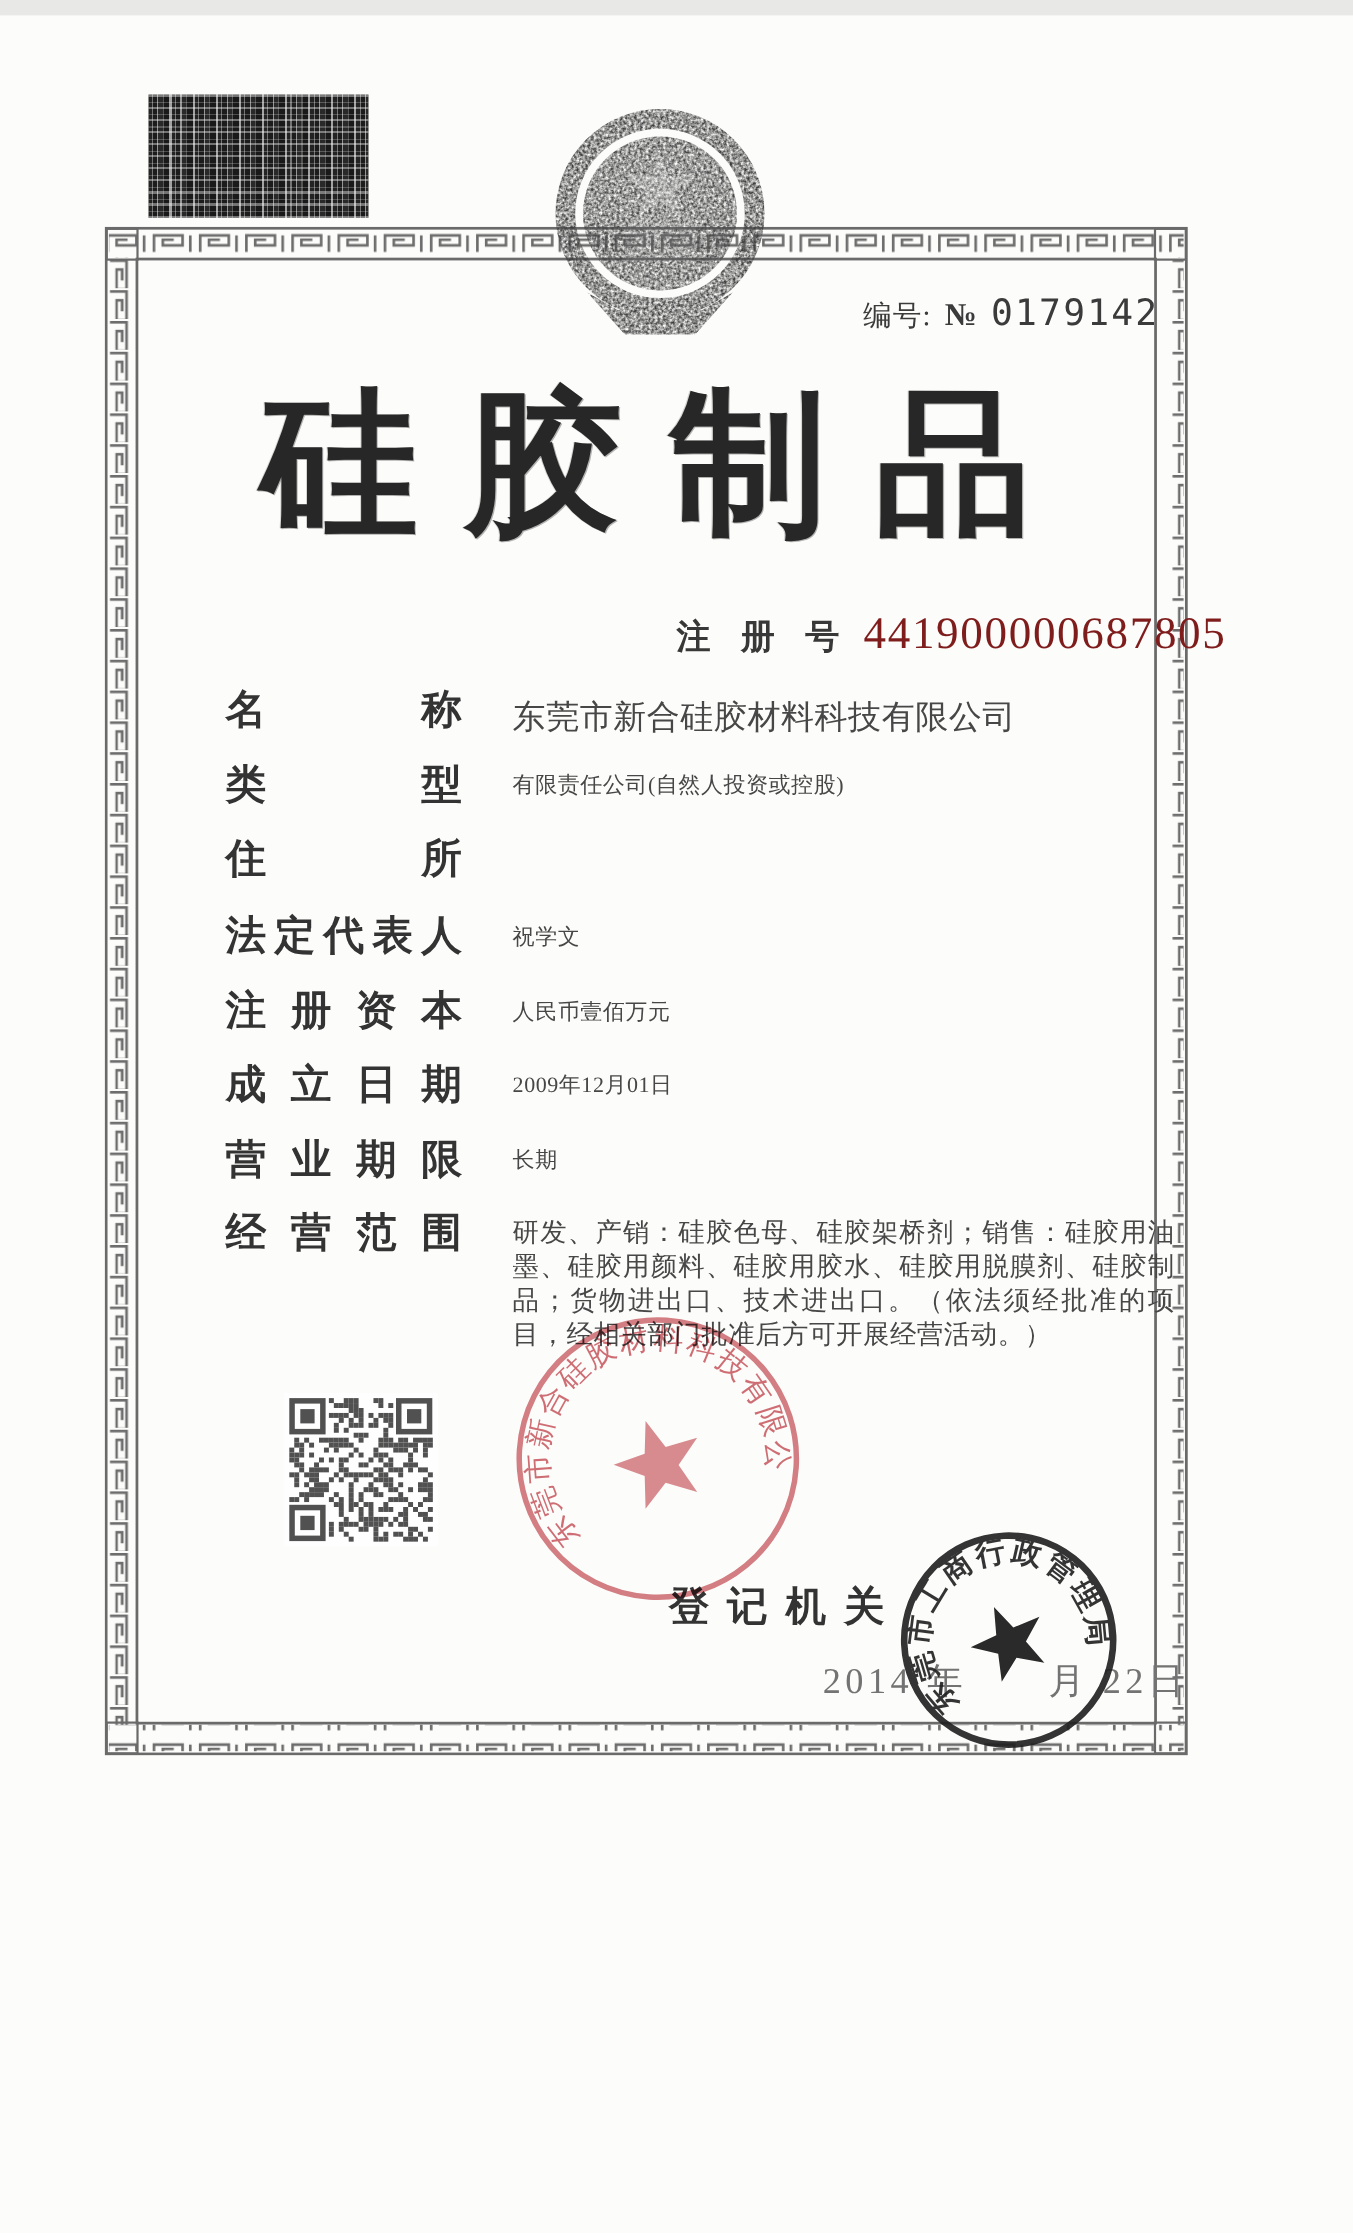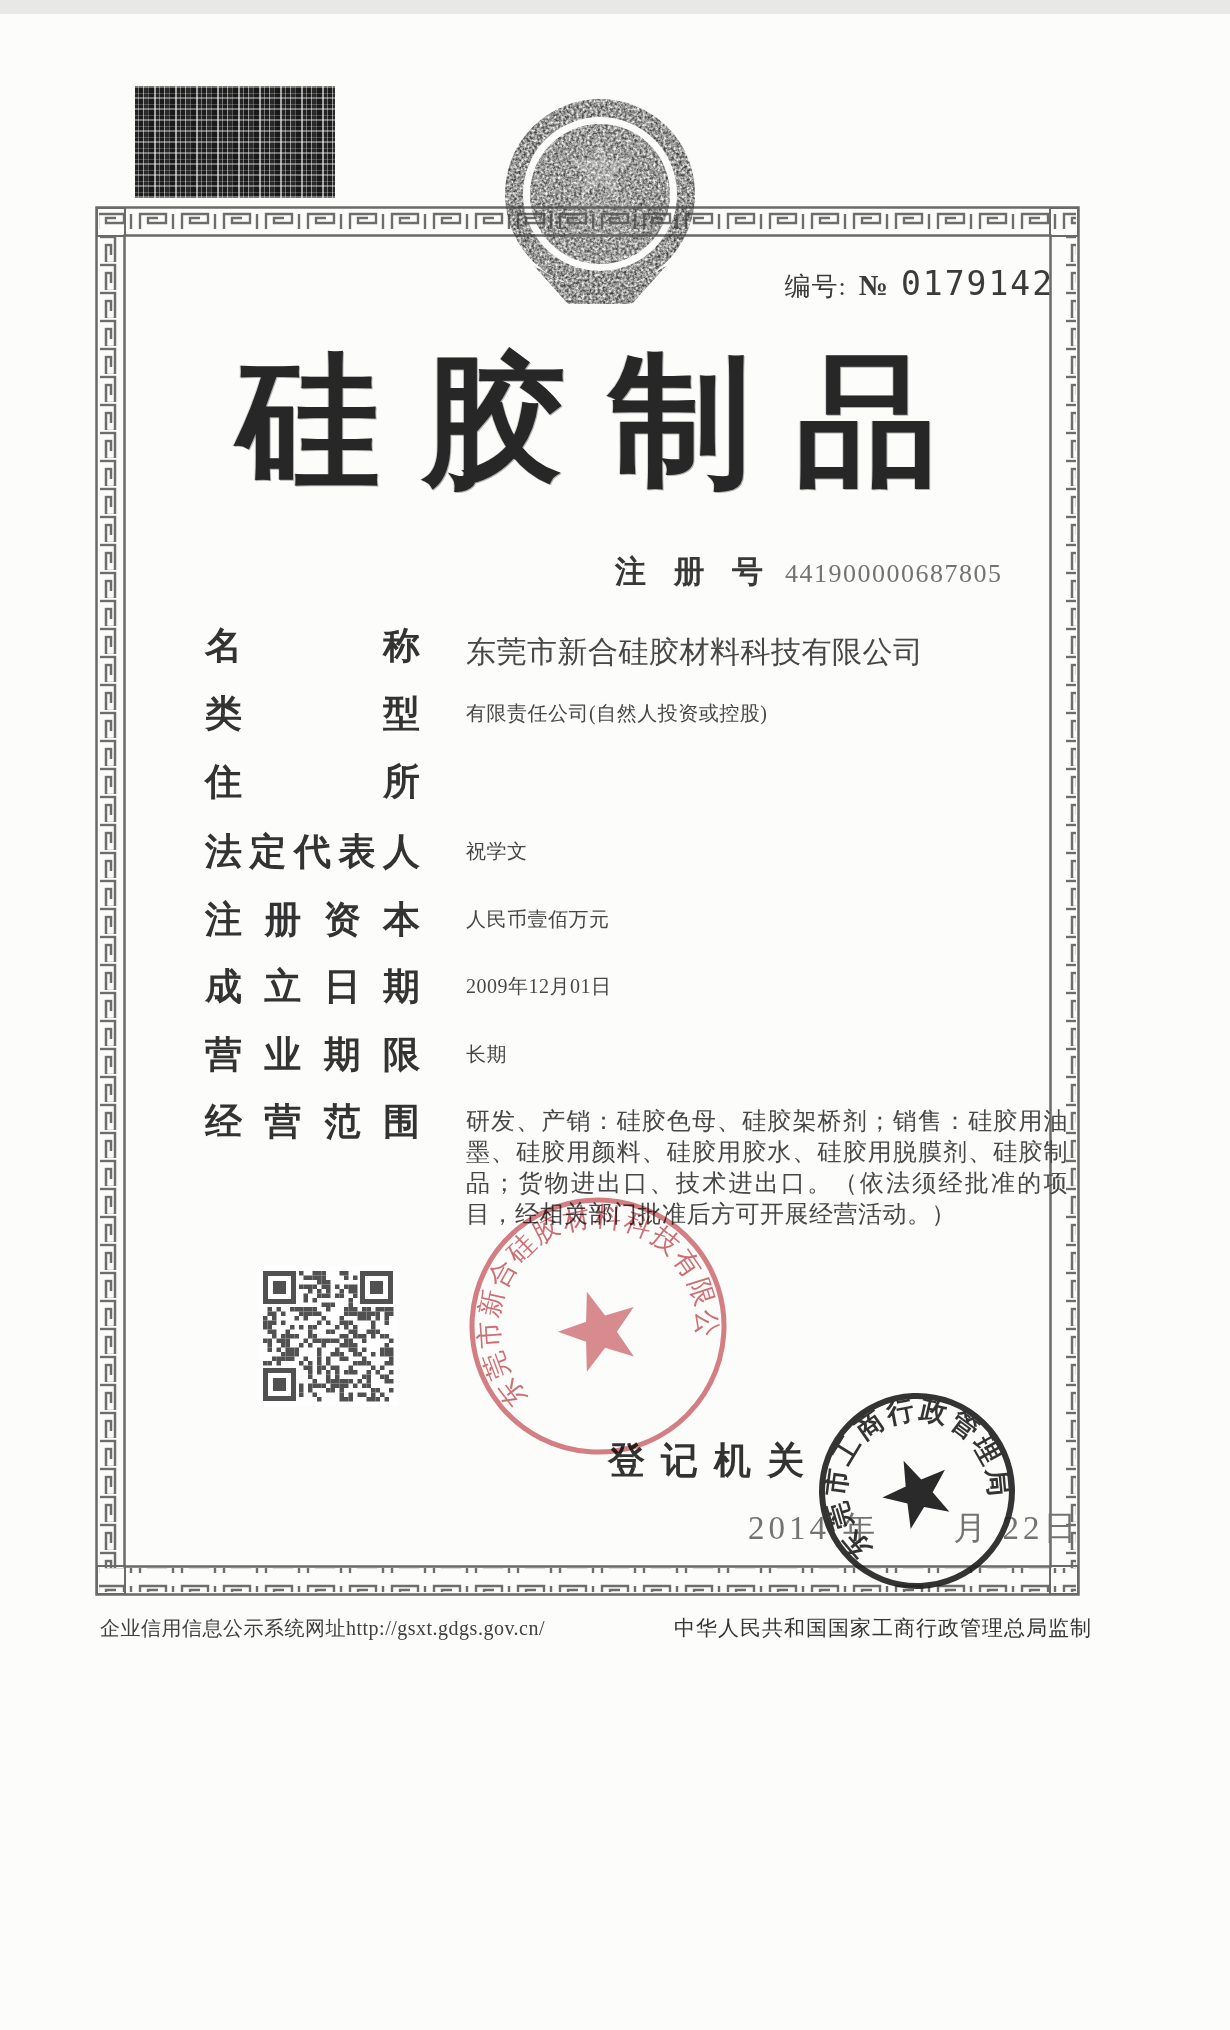--- a/index.html
+++ b/index.html
@@ -37,21 +37,21 @@
   
   .title{
     position:absolute;left:95px;top:330px;width:985px;z-index:3;
     text-align:center;font-size:142px;line-height:1.1;font-weight:700;
     letter-spacing:44px;padding-left:44px;box-sizing:border-box;
     color:#272727;text-shadow:1px 1px 0 rgba(40,40,40,.35), -1px 0 0 rgba(90,90,90,.25);
   }
   
   .regno{position:absolute;left:615px;top:537px;display:flex;align-items:baseline;z-index:3;}
   .regno .lbl{width:148px;font-size:31px;font-weight:600;color:#383838;}
-  .regno .val{margin-left:22px;font-size:26px;letter-spacing:1.5px;color:#737373;}
+  .regno .val{margin-left:22px;font-size:41px;letter-spacing:1.5px;color:#7f1d1d;}
   
   .row{position:absolute;left:205px;display:flex;align-items:flex-start;z-index:3;}
   .row .lbl{width:215px;font-size:37px;font-weight:600;color:#333;flex-shrink:0;line-height:1.1;}
   .row .val{margin-left:46px;font-size:20px;color:#474747;padding-top:6px;letter-spacing:.5px;}
   .row.scope .val{font-size:24px;line-height:31px;width:602px;padding-top:4px;text-align:justify;}
   .justify-chars{display:flex;justify-content:space-between;}
   
   .qr{position:absolute;left:258px;top:1252px;width:140px;height:140px;z-index:4;opacity:.88;}
   
   .company-seal{position:absolute;left:458px;top:1172px;width:280px;height:280px;z-index:10;
@@ -550,18 +550,14 @@
         <circle cx="105" cy="105" r="95" stroke="#1f1f1f" stroke-width="6"></circle>
         <polygon transform="translate(105,108)" points="0,-36 8.5,-11.7 34.2,-11.1 13.8,4.5 21.2,29.1 0,14.5 -21.2,29.1 -13.8,4.5 -34.2,-11.1 -8.5,-11.7" fill="#141414"></polygon>
         <path id="blackArc" d="M42.6,141 A72,72 0 1 1 167.4,141" fill="none"></path>
         <text font-size="27" letter-spacing="3" fill="#1f1f1f" font-weight="bold" font-family="'Liberation Serif','DejaVu Serif',serif">
           <textPath href="#blackArc" startOffset="2">东莞市工商行政管理局</textPath>
         </text>
       </g>
     </svg>
   </div>
 
-  <div class="footer">
-    <span class="f-left">企业信用信息公示系统网址http://gsxt.gdgs.gov.cn/</span>
-    <span class="f-right">中华人民共和国国家工商行政管理总局监制</span>
-  </div>
 
 </div>
 
 </body></html>

